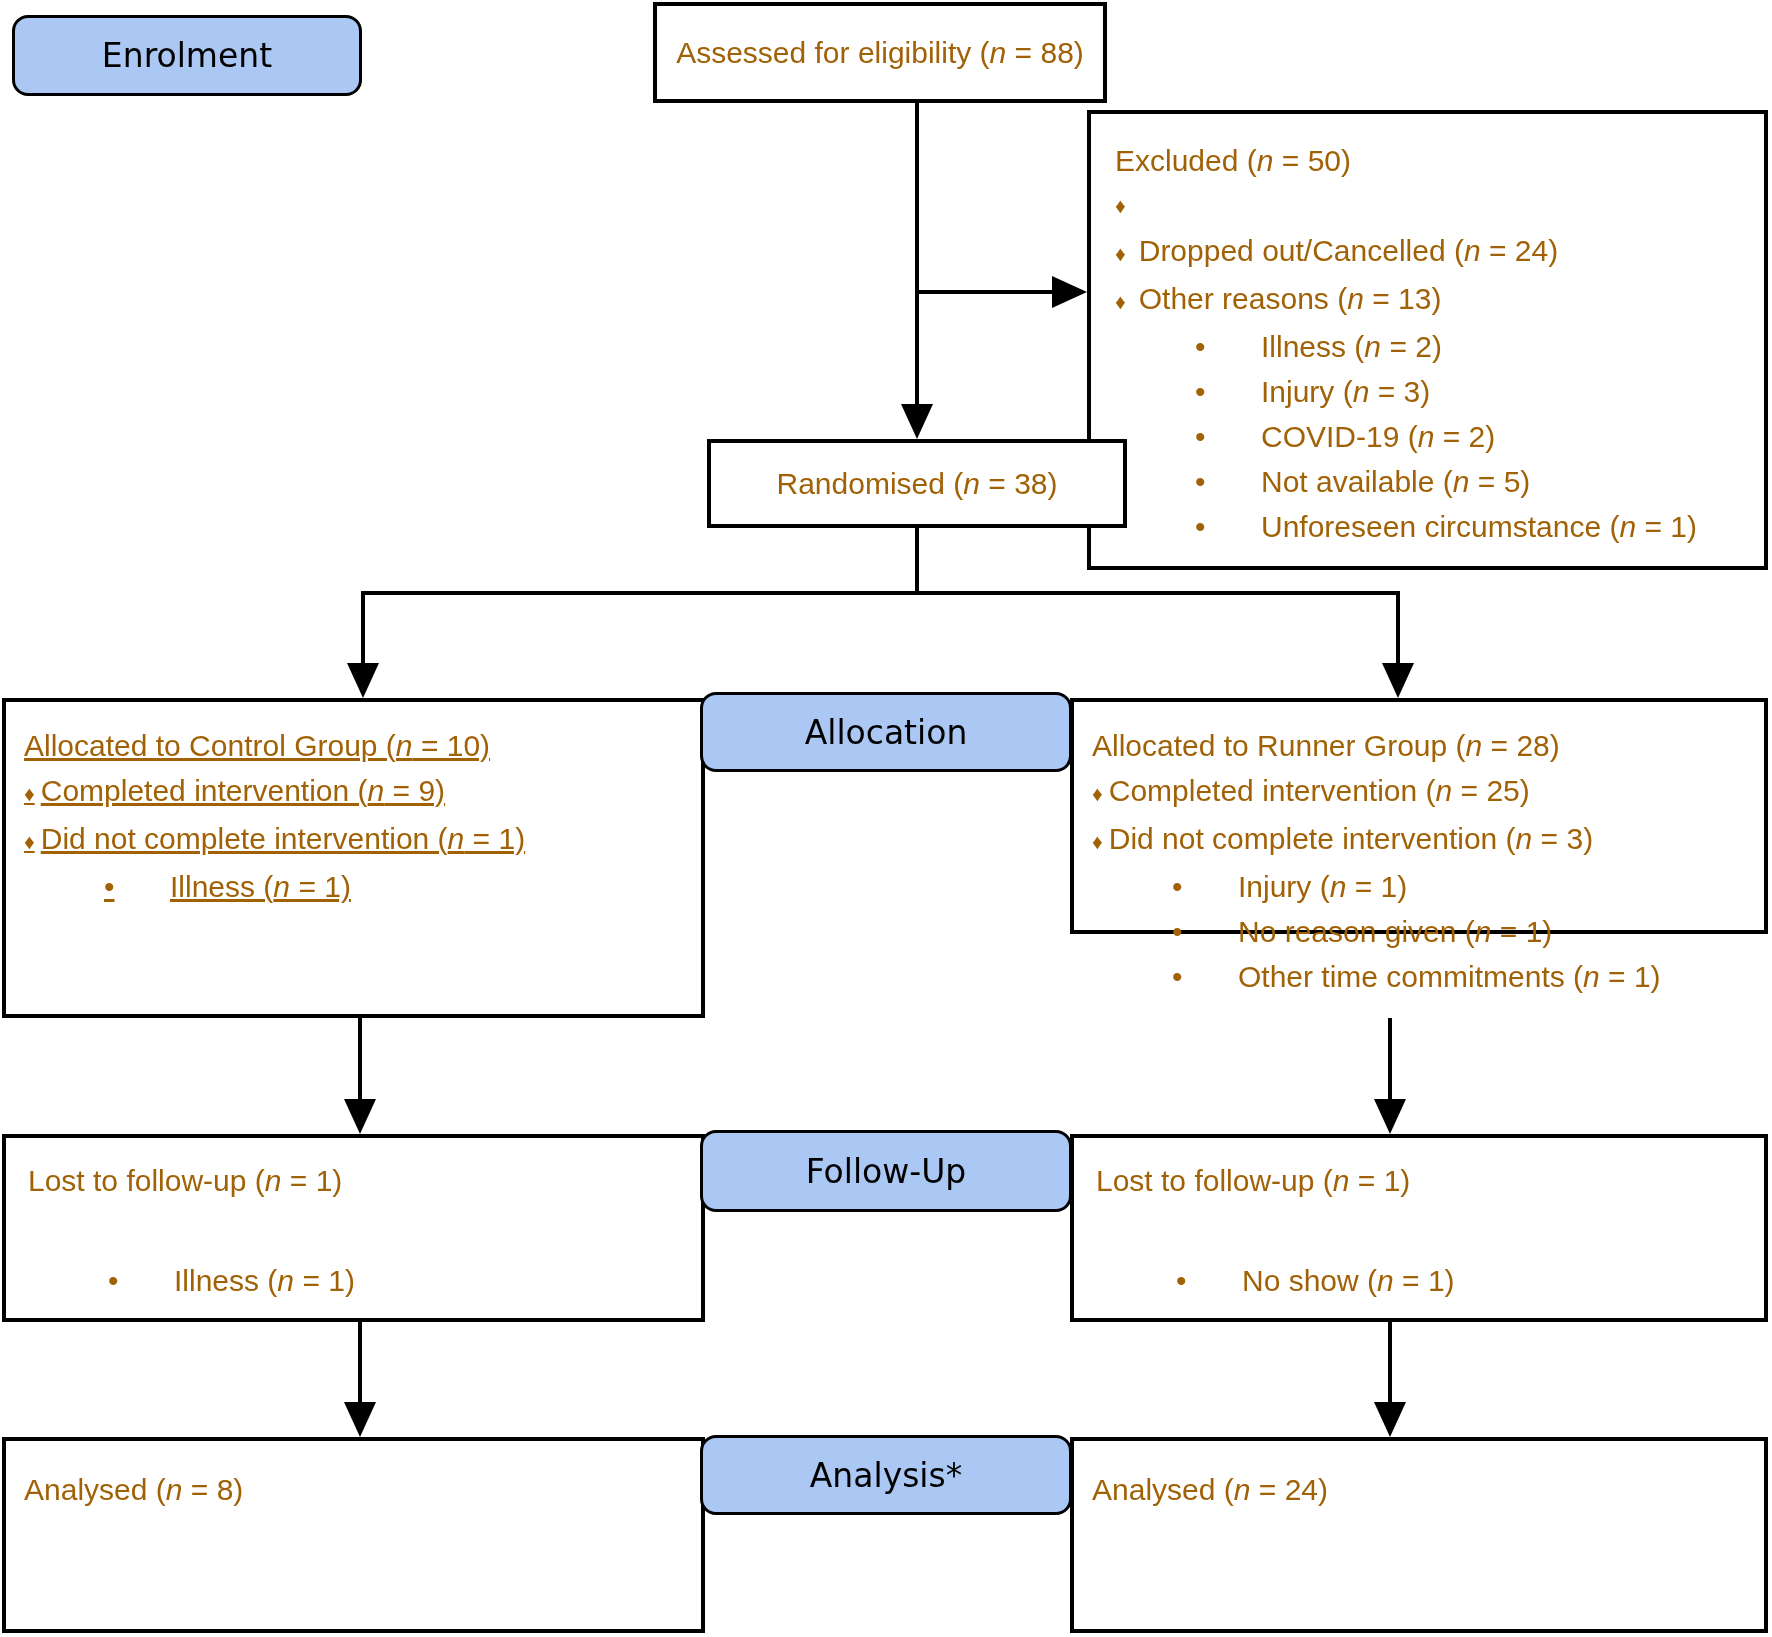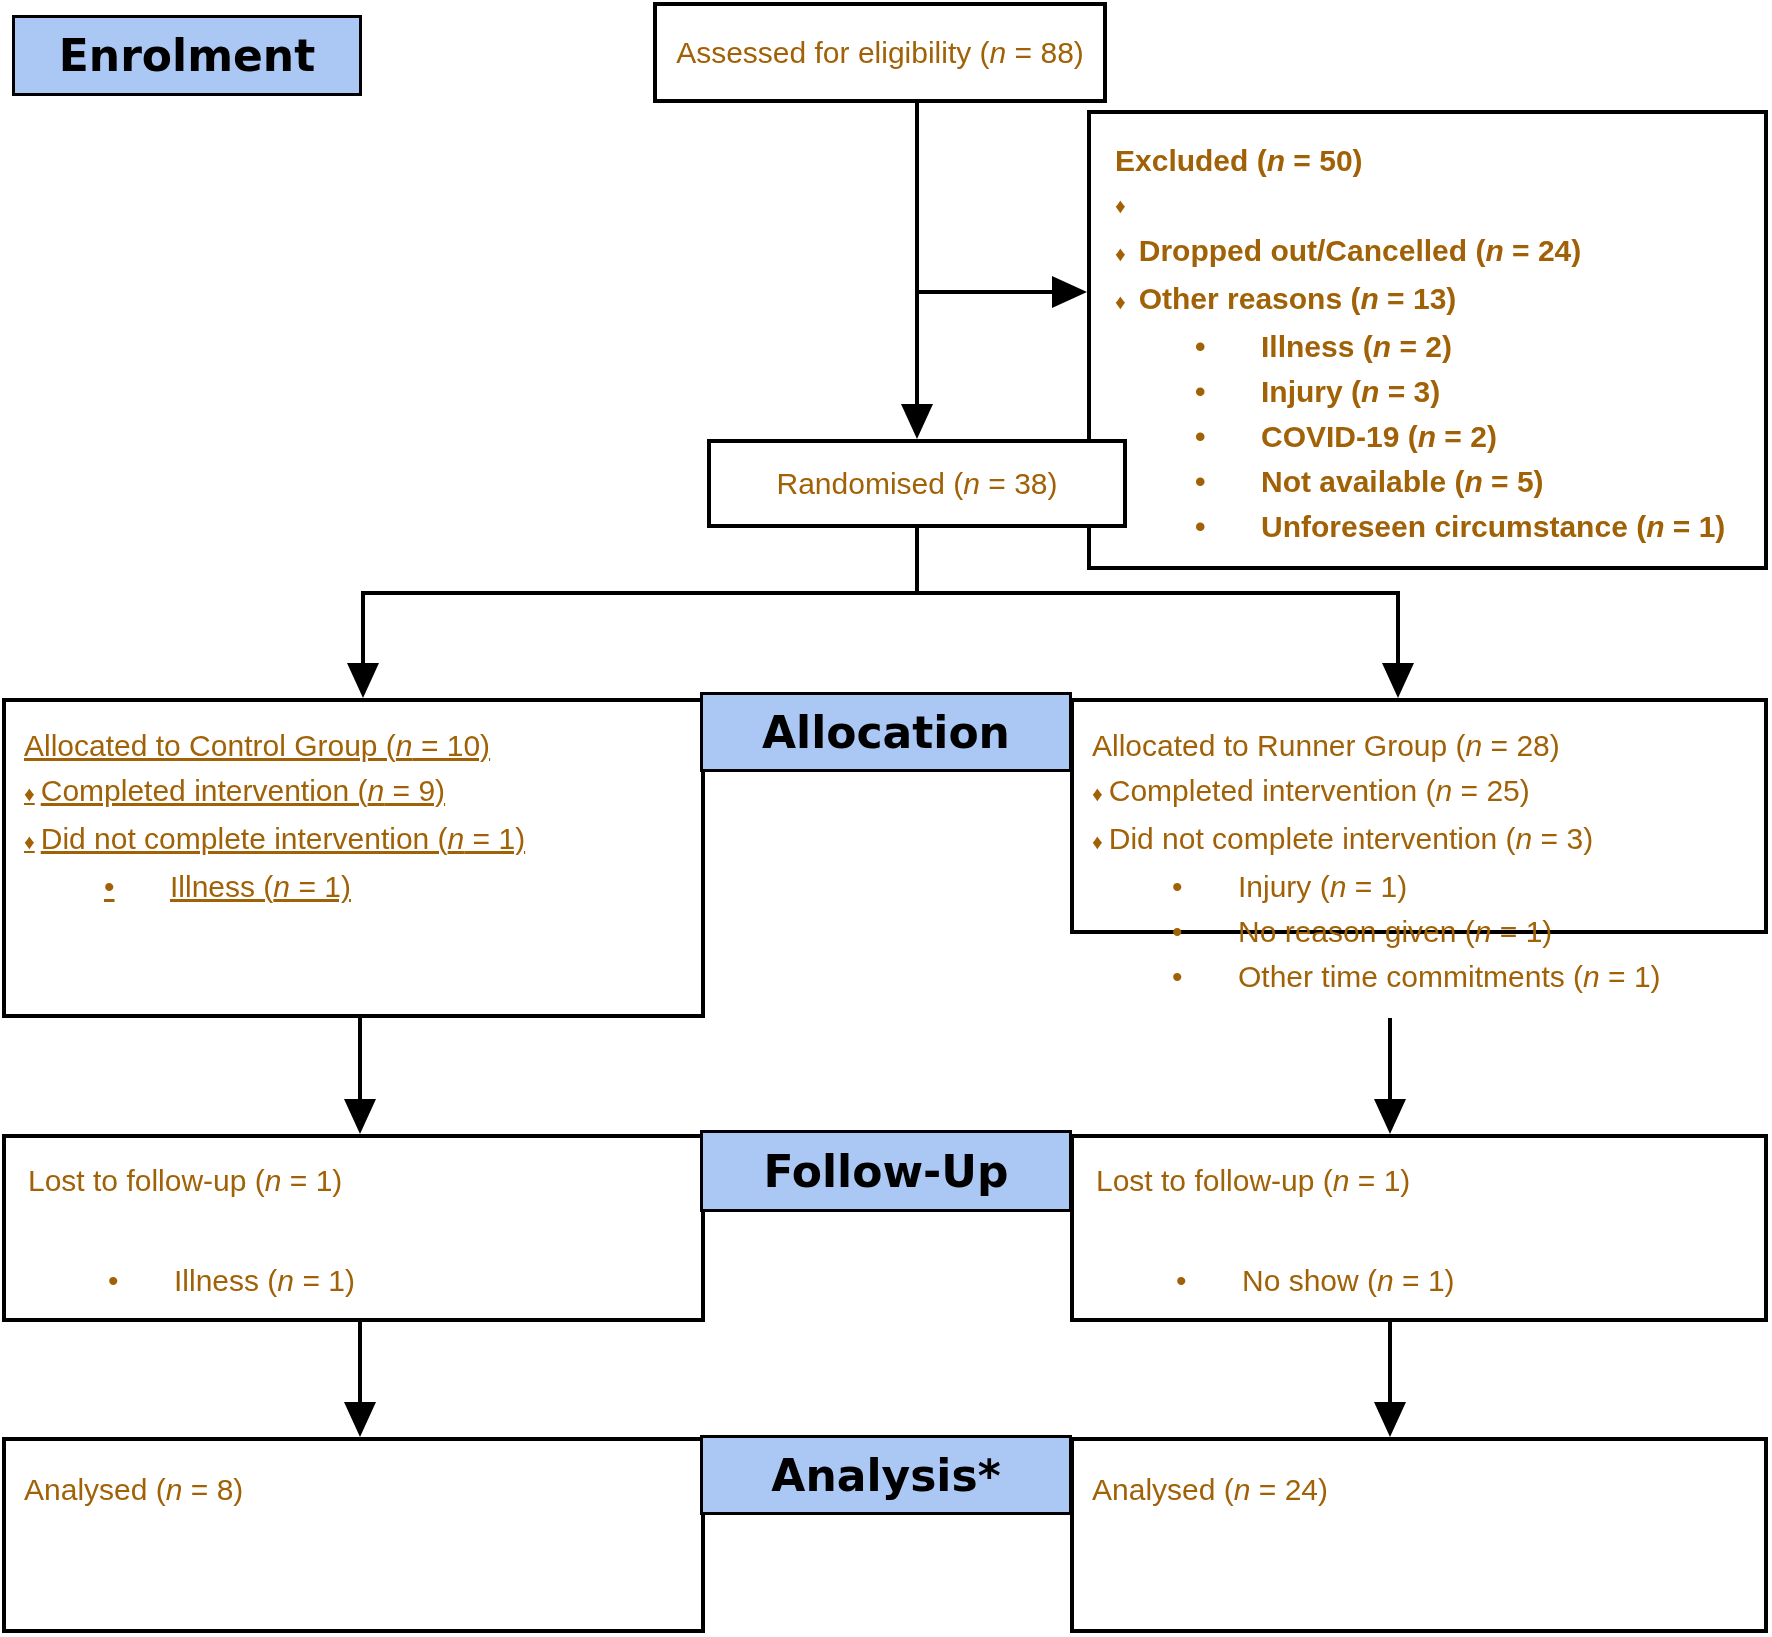--- a/index.html
+++ b/index.html
@@ -7,29 +7,29 @@
   .canvas {
     position:relative; width:1772px; height:1637px; background:var(--boxfill);
     font-family:"Liberation Sans", sans-serif; color:#000; overflow:hidden;
   }
   .wires { position:absolute; left:0; top:0; pointer-events:none; }
   .fbox {
     position:absolute; background:var(--boxfill); border:4px solid var(--line);
     box-sizing:border-box; font-size:30px; line-height:45px; color:#a16207;
   }
   .ctr { display:flex; align-items:center; justify-content:center; text-align:center; }
-  .pad-excluded   { padding:24px 24px 0 24px;font-weight:bold; }
+  .pad-excluded   { padding:24px 24px 0 24px; }
   .pad-alloc      { padding:21px 10px 0 18px; }
   .pad-fu         { padding:20px 10px 0 22px; }
   .pad-an         { padding:26px 10px 0 18px; }
   .stage {
     position:absolute; background:var(--accent); border:3px solid var(--line);
-    border-radius:0; box-sizing:border-box;
+    border-radius:16px; box-sizing:border-box;
     display:flex; align-items:center; justify-content:center;
-    font-family:"DejaVu Sans", sans-serif; font-weight:700; font-size:44px; color:#000;
+    font-family:"DejaVu Sans", sans-serif; font-weight:400; font-size:33px; color:#000;
   }
   .line { display:flex; align-items:baseline; }
   .line .txt { white-space:nowrap; }
   .lvl2 { padding-left:80px; }
   .lvl2 .dot { display:inline-block; width:66px; flex:none; }
   .diamond { font-size:21px; margin-right:13px; flex:none; }
   .tight .diamond { margin-right:6px; }
   .gap { margin-top:55px; }
   i { font-style:italic; }
 </style>

